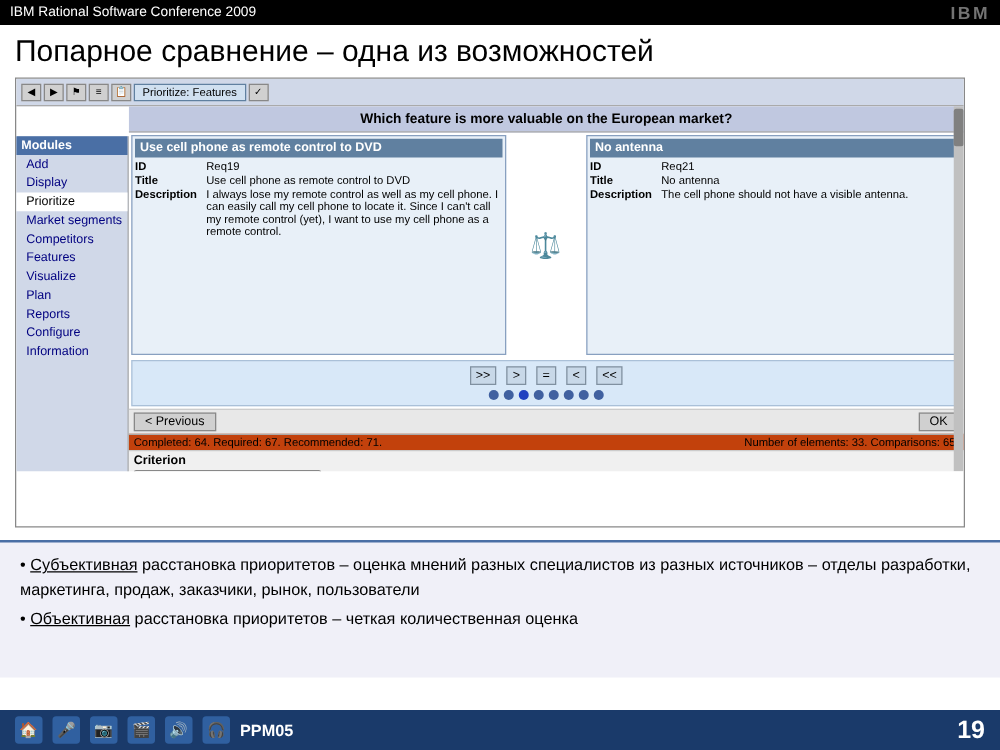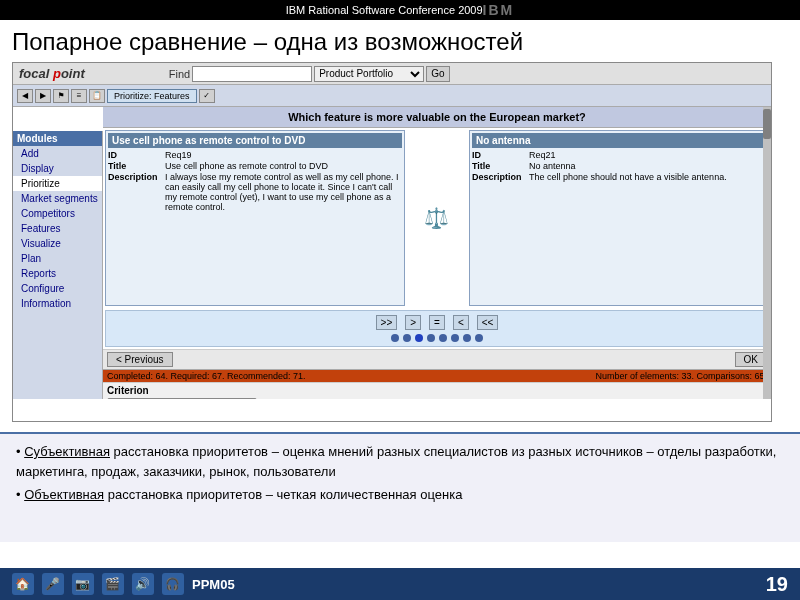--- a/index.html
+++ b/index.html
@@ -12,21 +12,21 @@
       overflow: hidden;
     }
 
     
     .top-bar {
       background: #000;
       color: #fff;
       font-size: 11px;
       padding: 2px 8px;
       display: flex;
-      justify-content: center;
+      justify-content: space-between;
       align-items: center;
       height: 20px;
     }
     .ibm-logo {
       font-weight: bold;
       font-size: 14px;
       letter-spacing: 2px;
       color: #737373;
     }
 
@@ -367,31 +367,20 @@
 <div class="top-bar">
   <span>IBM Rational Software Conference 2009</span>
   <span class="ibm-logo">IBM</span>
 </div>
 
 <div class="slide-title">Попарное сравнение – одна из возможностей</div>
 
 <div class="main-content">
   <div class="fp-screenshot">
 
-    <div class="fp-header">
-      <span class="fp-logo">focal <span>p</span>oint</span>
-      <div class="fp-find-box">
-        <span class="fp-find-label">Find</span>
-        <input class="fp-find-input" type="text" style="">
-        <select class="fp-product-select">
-          <option>Product Portfolio</option>
-        </select>
-        <button class="fp-go-btn">Go</button>
-      </div>
-    </div>
 
     <div class="fp-toolbar-row">
       <span class="fp-icon-btn">◀</span>
       <span class="fp-icon-btn">▶</span>
       <span class="fp-icon-btn">⚑</span>
       <span class="fp-icon-btn">≡</span>
       <span class="fp-icon-btn">📋</span>
       <button class="fp-prioritize-btn">Prioritize: Features</button>
       <span class="fp-icon-btn">✓</span>
     </div>

